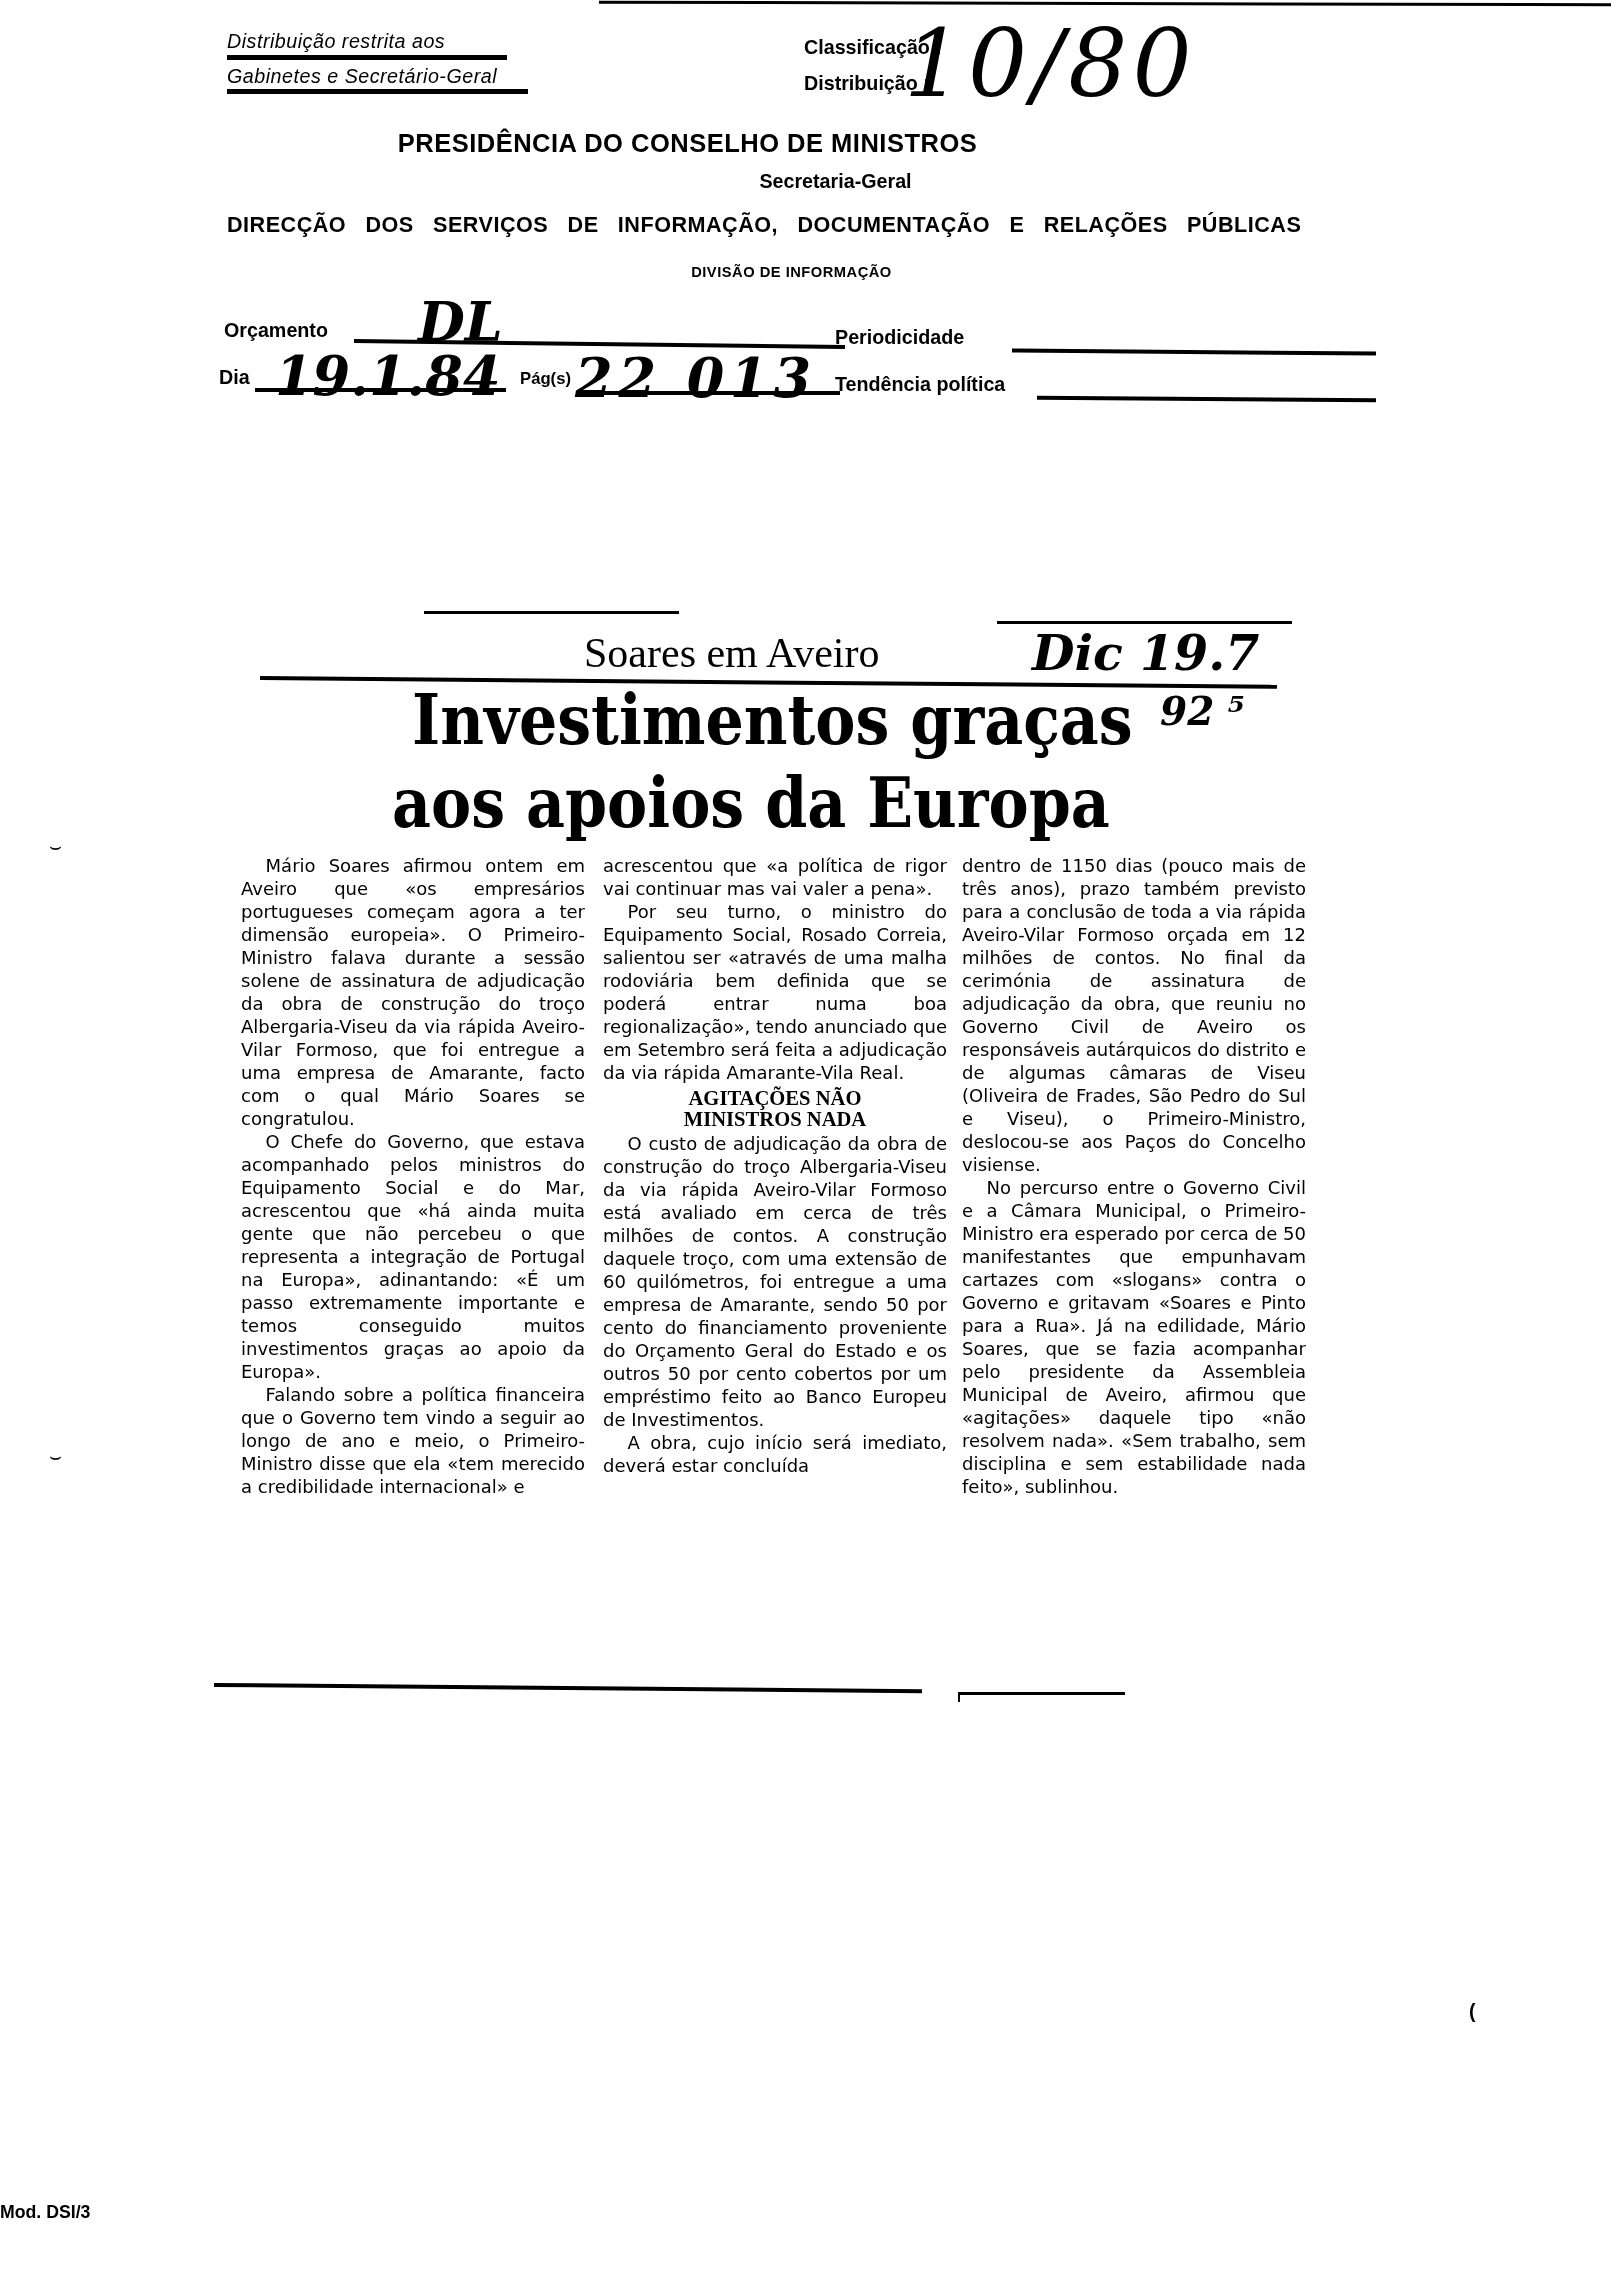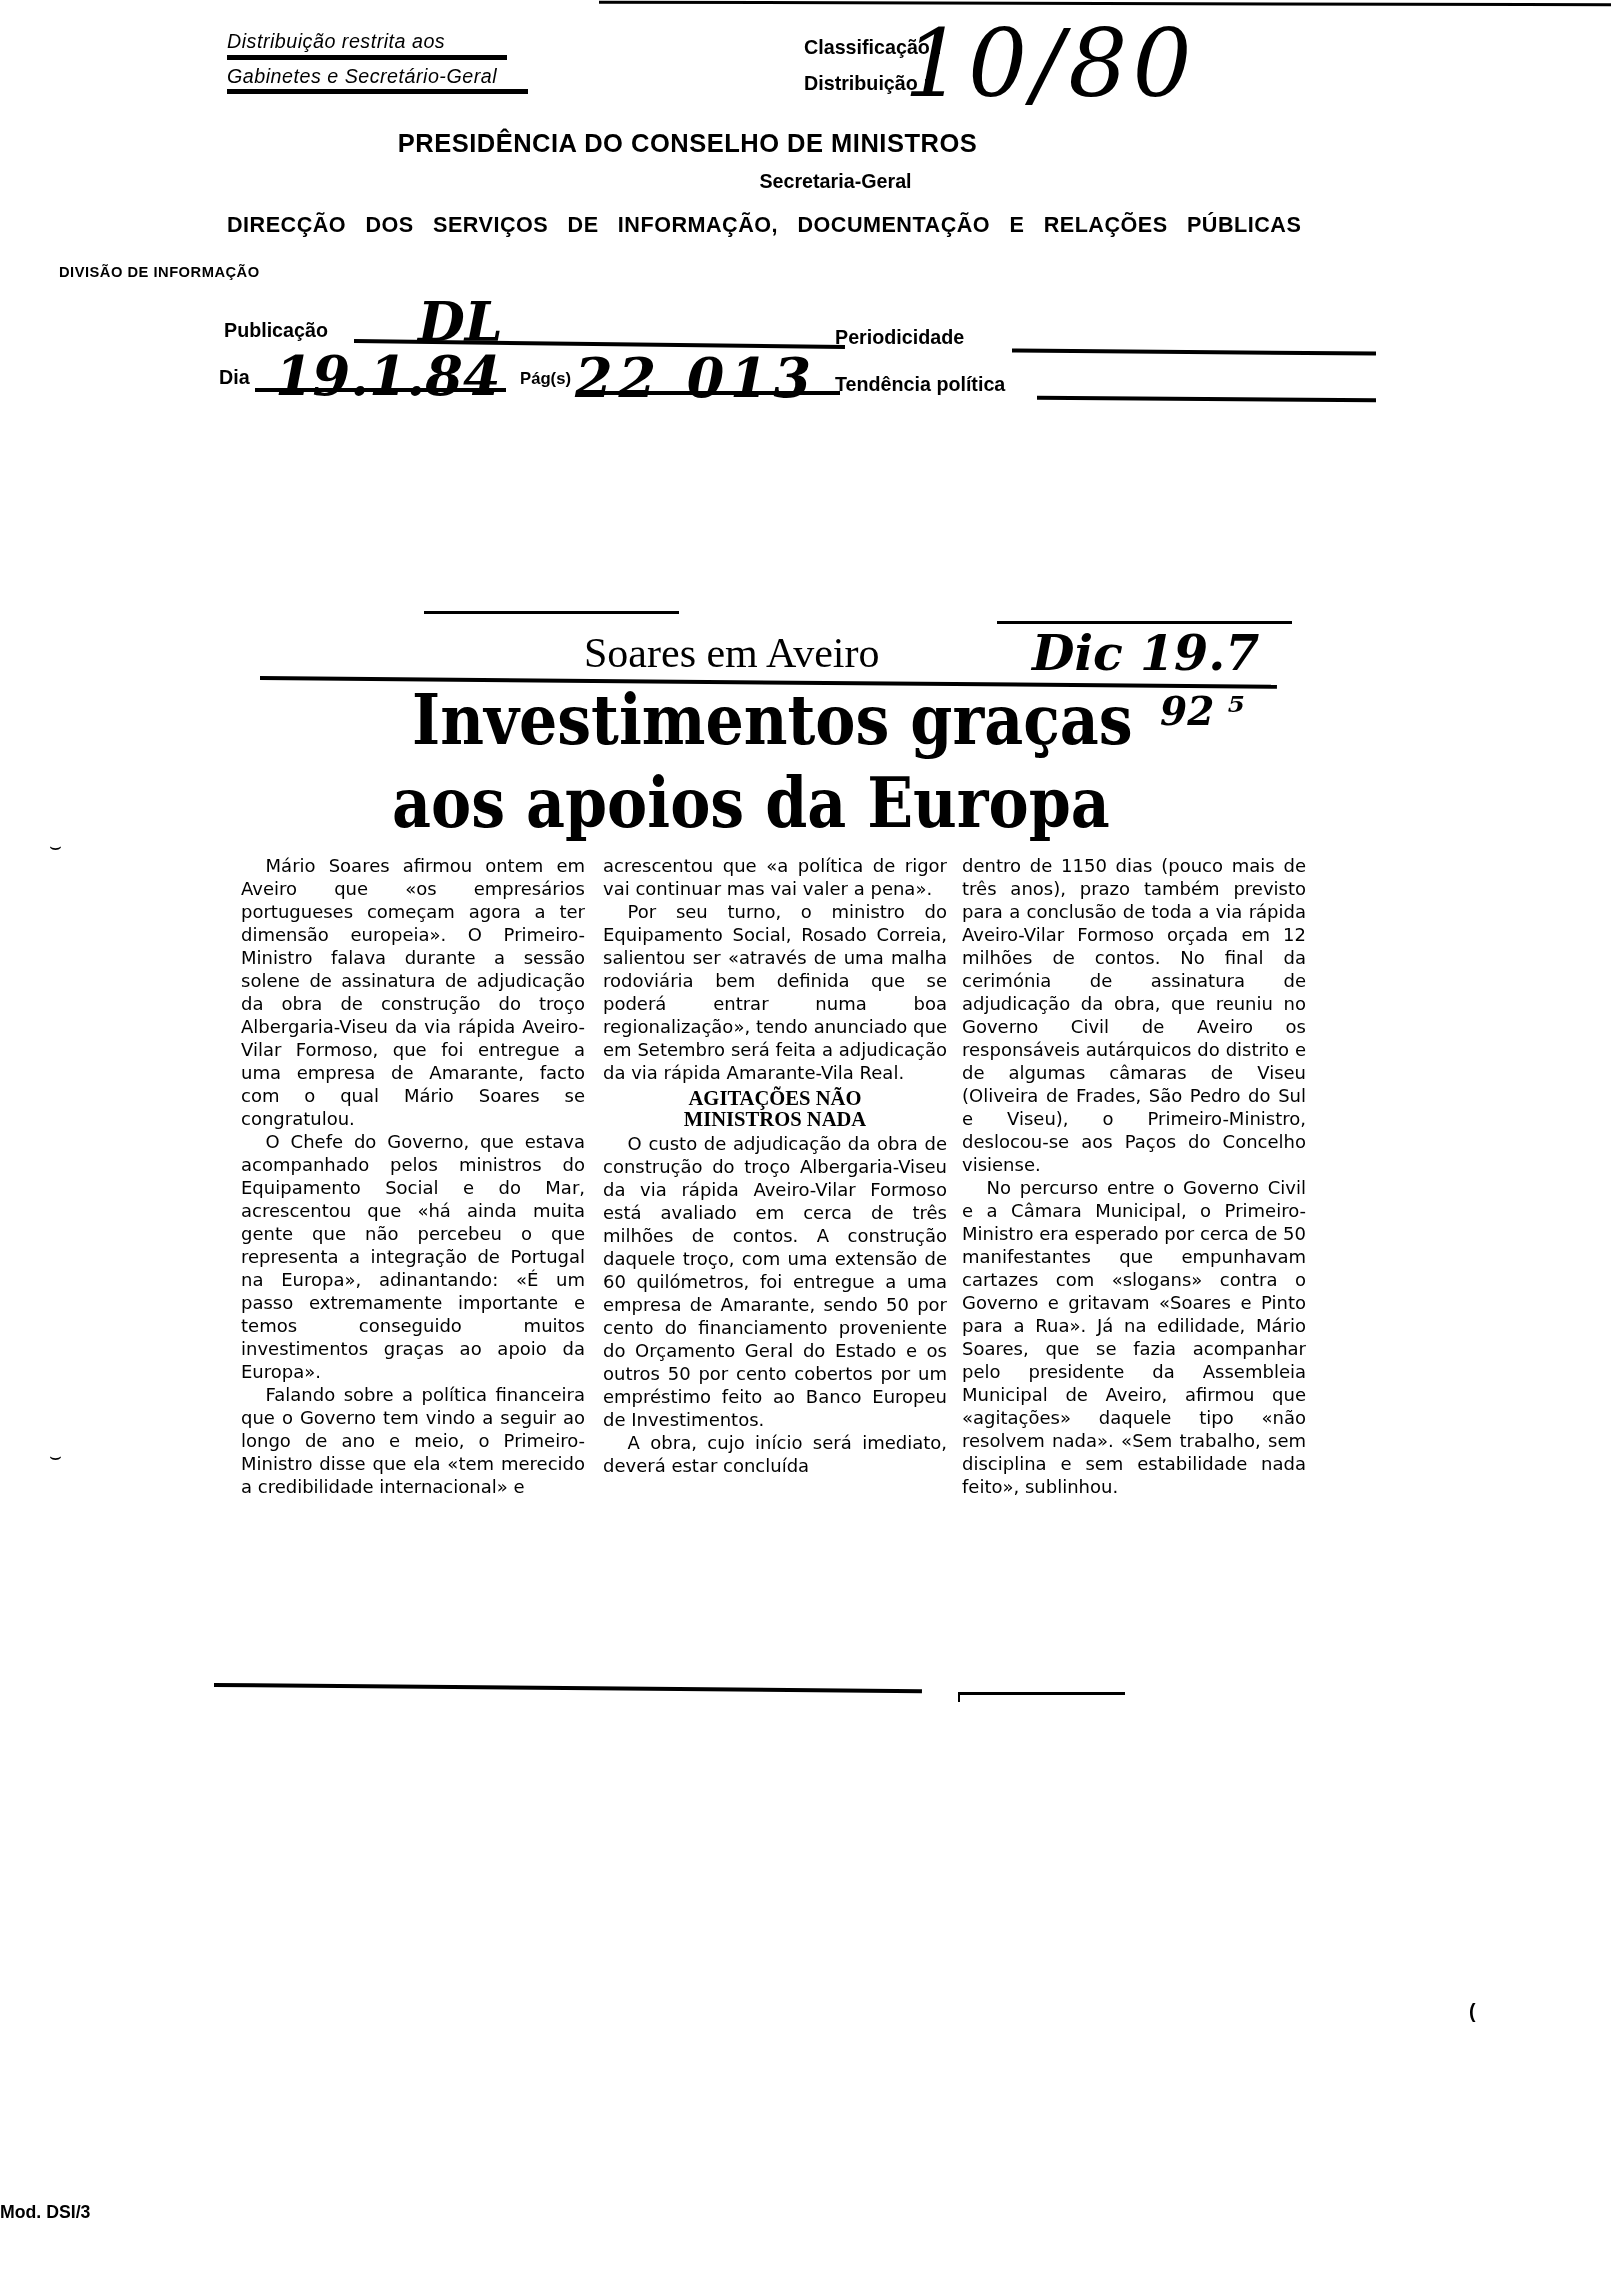--- a/index.html
+++ b/index.html
@@ -43,23 +43,23 @@
 <div class="abs restrict narrow" style="left:227px; top:65px;">Gabinetes e Secretário-Geral</div>
 <div class="abs restrict-line" style="left:227px; top:89px; width:301px;"></div>
 
 <div class="abs meta-label" style="left:804px; top:36px;">Classificação :</div>
 <div class="abs meta-label" style="left:804px; top:72px;">Distribuição :</div>
 <div class="abs hand" style="left:904px; top:9.8px;">10/80</div>
 
 <div class="abs org-title" style="left:0; width:1316px; top:129px; text-align:center; padding-left:59px; box-sizing:border-box;">PRESIDÊNCIA DO CONSELHO DE MINISTROS</div>
 <div class="abs org-sub" style="left:0; width:1612px; top:170px; text-align:center; padding-left:59px; box-sizing:border-box;">Secretaria-Geral</div>
 <div class="abs org-dir" style="left:227px; top:212px; white-space:nowrap;">DIRECÇÃO DOS SERVIÇOS DE INFORMAÇÃO, DOCUMENTAÇÃO E RELAÇÕES PÚBLICAS</div>
-<div class="abs org-div" style="left:0; width:1524px; top:264px; padding-left:59px; box-sizing:border-box;">DIVISÃO DE INFORMAÇÃO</div>
+<div class="abs org-div" style="left:0; width:1524px; top:264px; text-align:center; padding-left:59px; box-sizing:border-box;">DIVISÃO DE INFORMAÇÃO</div>
 
-<div class="abs form-label" style="left:224px; top:319px;">Publicação</div>
+<div class="abs form-label" style="left:224px; top:319px;">Orçamento</div>
 <div class="abs hand-small" style="left:418px; top:290px; font-size:54px;">DL</div>
 <div class="abs form-line" style="left:354px; top:342px; width:491px; transform:rotate(0.7deg);"></div>
 
 <div class="abs form-label" style="left:835px; top:326px;">Periodicidade</div>
 <div class="abs form-line" style="left:1012px; top:350px; width:364px; transform:rotate(0.5deg);"></div>
 <div class="abs" style="left:1022px; top:324px; font-size:19.7px;"></div>
 
 <div class="abs form-label" style="left:219px; top:366px;">Dia</div>
 <div class="abs hand-small" style="left:275px; top:344px; font-size:54px;">19.1.84</div>
 <div class="abs form-line" style="left:255px; top:388px; width:251px;"></div>

